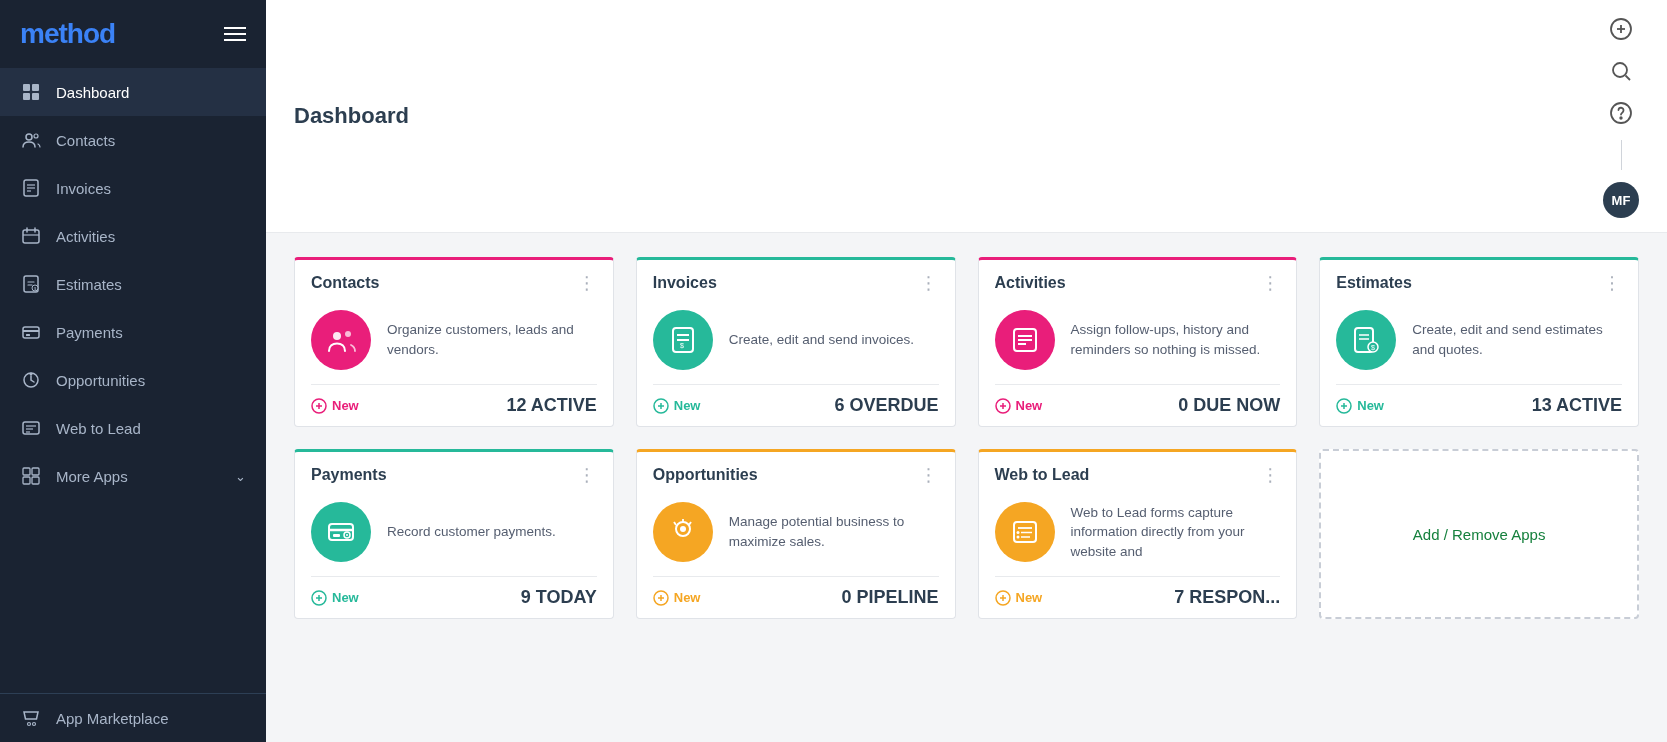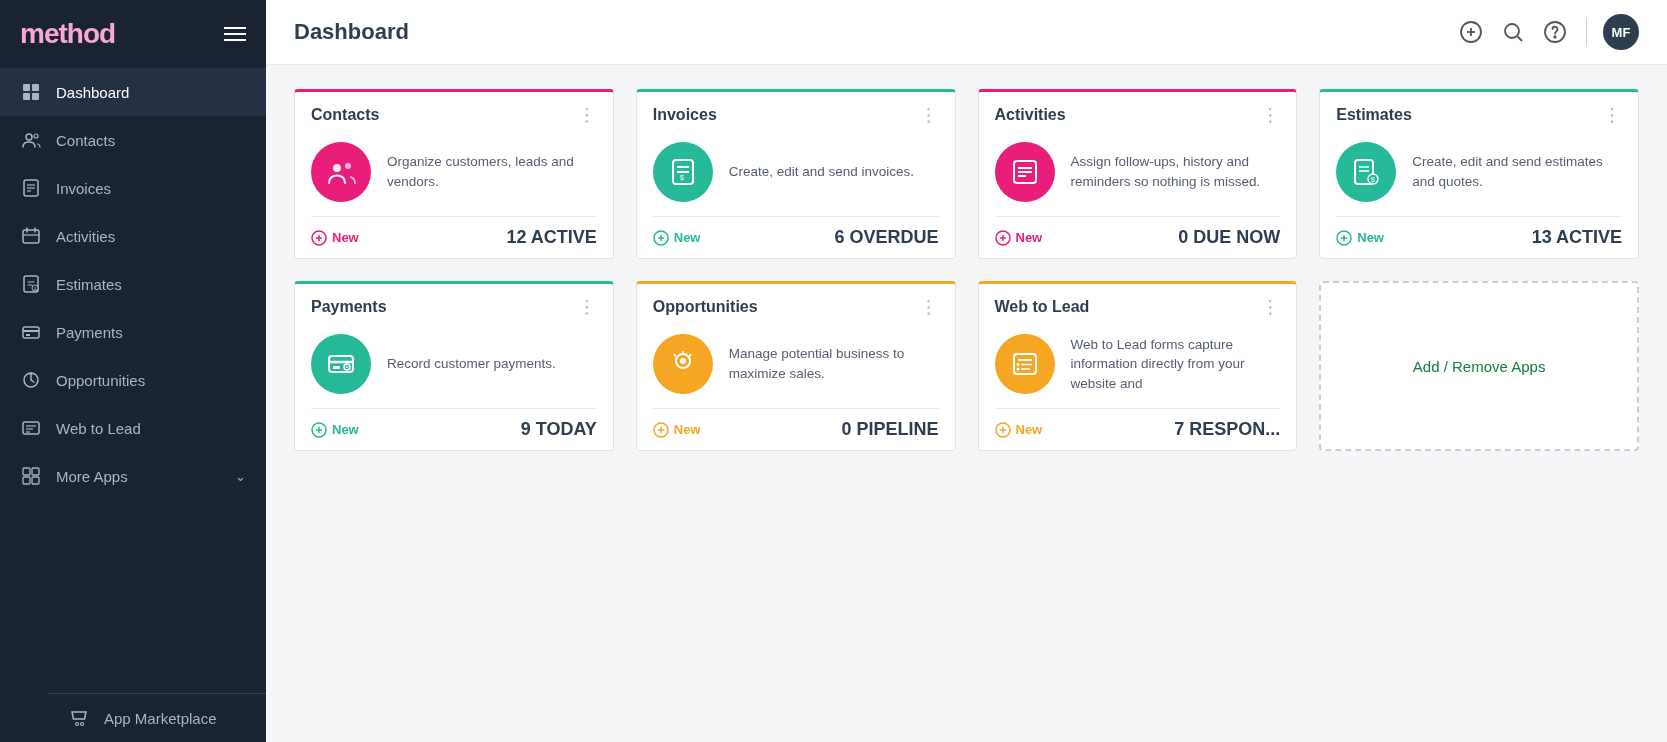--- a/index.html
+++ b/index.html
@@ -17,21 +17,21 @@
     }
     #sidebar-header {
       display: flex;
       align-items: center;
       padding: 18px 20px;
       gap: 16px;
     }
     #logo-text {
       font-size: 28px;
       font-weight: 700;
-      color: #f9a8d4;
+      color: #3b82f6;
       letter-spacing: -1px;
     }
     #hamburger-icon {
       cursor: pointer;
       display: flex;
       flex-direction: column;
       gap: 4px;
       margin-left: auto;
     }
     #hamburger-icon span {
@@ -58,21 +58,20 @@
       display: flex;
       align-items: center;
       justify-content: center;
       flex-shrink: 0;
     }
     .nav-item .nav-label { flex: 1; }
     .nav-item .chevron { font-size: 13px; color: #a8b5c8; }
     #app-marketplace {
       margin-top: auto;
       border-top: 1px solid #2d3f55;
-      margin-left: 48px;
     }
 
     
     #main {
       flex: 1;
       display: flex;
       flex-direction: column;
       overflow: hidden;
     }
     #topbar {
@@ -239,21 +238,21 @@
     .card-add-label {
       font-size: 15px;
       color: #15803d;
       cursor: pointer;
       text-align: center;
       font-weight: 500;
     }
 
     
     svg { display: block; }
-    #topbar-right { display: flex; align-items: center; gap: 12px; }
+    #topbar-right { display: flex; align-items: center; gap: 12px; flex-direction: column; }
   </style>
 </head>
 <body>
 
 <div id="sidebar">
   <div id="sidebar-header">
     <span id="logo-text">method</span>
     <div id="hamburger-icon">
       <span></span>
         <span></span>

